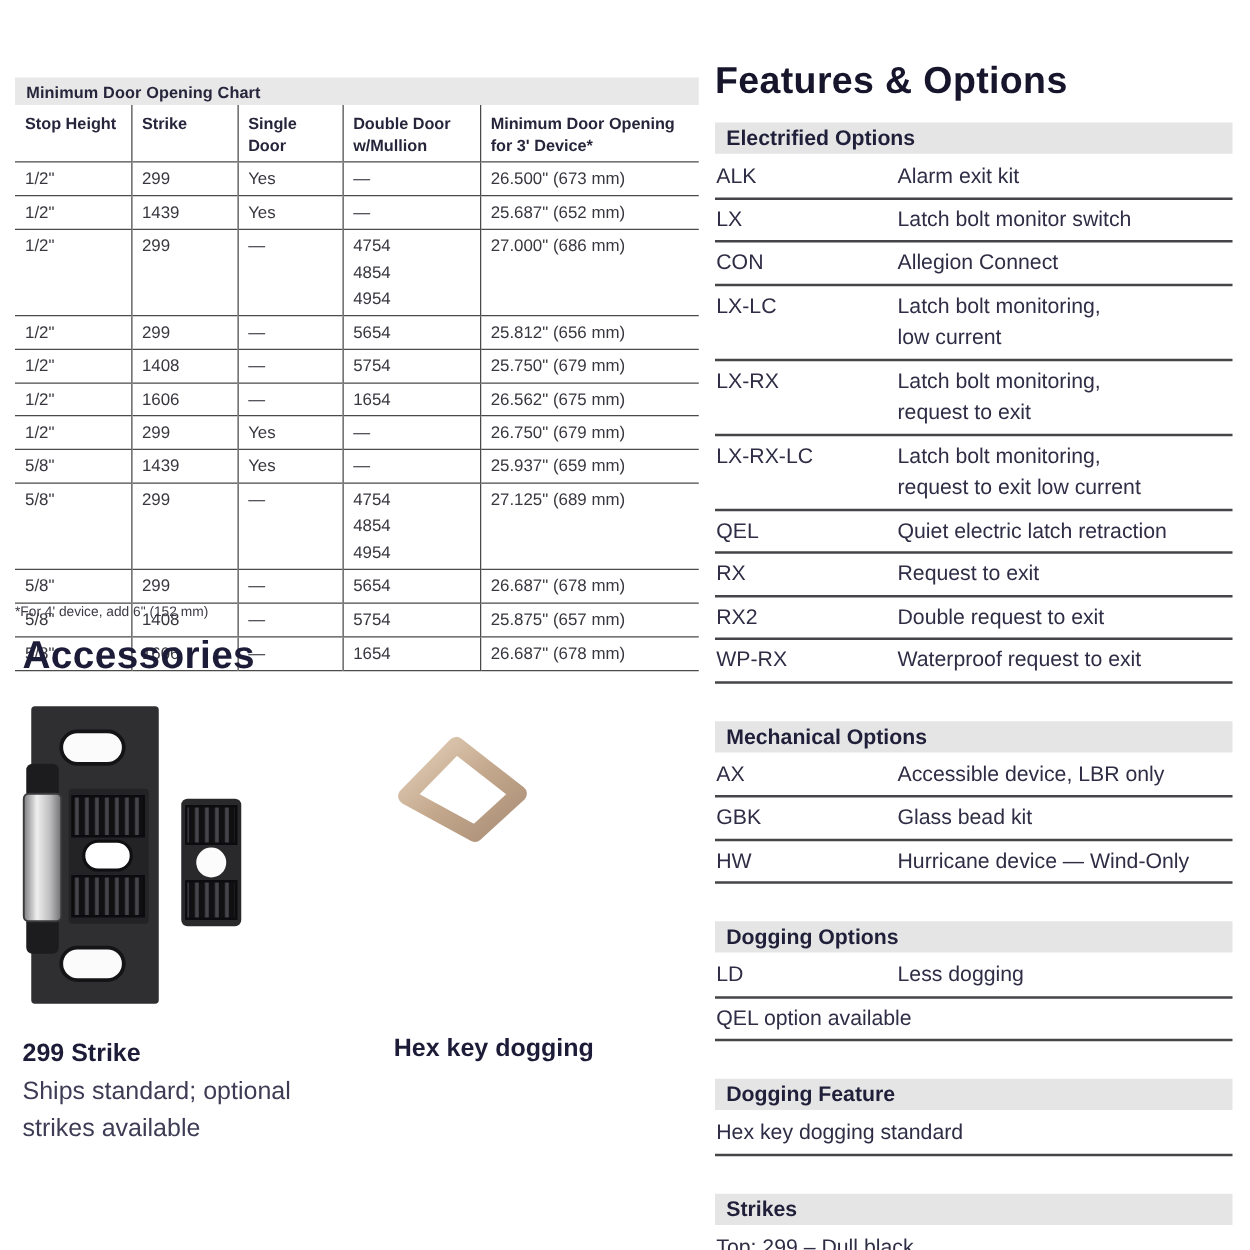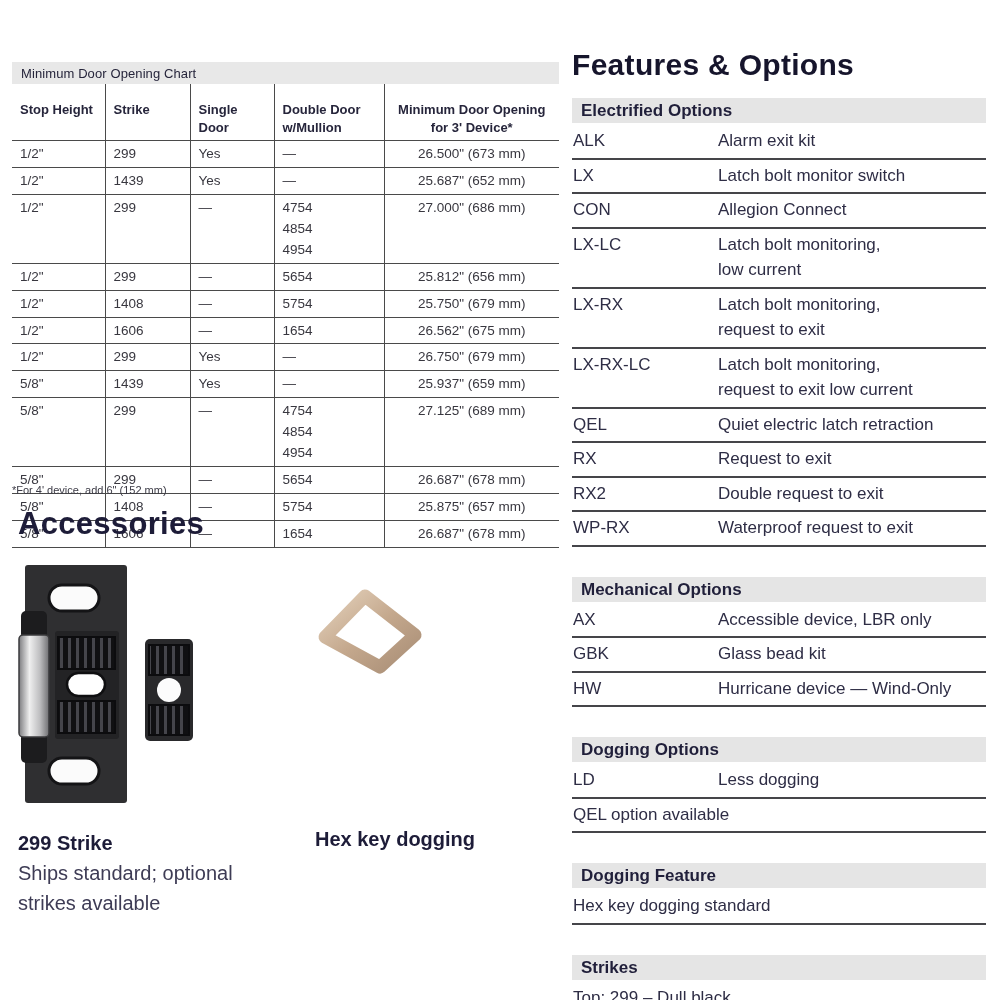--- a/index.html
+++ b/index.html
@@ -2,29 +2,29 @@
 <html><head>
 <meta charset="utf-8">
 <style>
   * { box-sizing: border-box; margin: 0; padding: 0; }
   html, body { width: 1000px; height: 1000px; background: #ffffff;
     font-family: "Liberation Sans", sans-serif; color: #34333e; }
   .page { position: relative; width: 1000px; height: 1000px; overflow: hidden; }
 
   
   .chart-block { position: absolute; left: 12px; top: 62px; width: 547px; }
-  .chart-title { background: #e8e8e8; color: #26253b; font-weight: normal;
+  .chart-title { background: #e8e8e8; color: #26253b; font-weight: bold;
     font-size: 13px; padding: 4px 9px 3px; letter-spacing: .1px; }
   table.door-chart { border-collapse: collapse; width: 100%; table-layout: fixed; }
   .door-chart th, .door-chart td { text-align: left; vertical-align: top;
     padding: 3px 8px 2px; border-right: 1.5px solid #4a4a4a; }
-  .door-chart th:last-child, .door-chart td:last-child { border-right: none; text-align: center; }
+  .door-chart th:last-child, .door-chart td:last-child { border-right: none; }
   .door-chart tr { border-bottom: 1.5px solid #4a4a4a; }
   .door-chart thead tr { border-bottom: 1.5px solid #4a4a4a; }
-  .door-chart th { font-size: 13px; color: #26253b; padding-top: 17px; padding-bottom: 4px; line-height: 1.35; }
+  .door-chart th { font-size: 13px; color: #26253b; padding-top: 6px; padding-bottom: 4px; line-height: 1.35; }
   .door-chart td { font-size: 13.5px; color: #38373f; line-height: 1.55; white-space: pre-line; }
   .footnote { position: absolute; left: 12px; top: 484px; font-size: 11px; color: #3c3b46; }
 
   
   .accessories-title { position: absolute; left: 18px; top: 506px;
     font-size: 31px; font-weight: bold; color: #1d1c38; letter-spacing: .3px; }
   .strike-art { position: absolute; left: 15px; top: 555px; }
   .hexkey-art { position: absolute; left: 300px; top: 560px; }
   .caption { position: absolute; width: 265px; }
   .caption-299 { left: 18px; top: 832px; }

